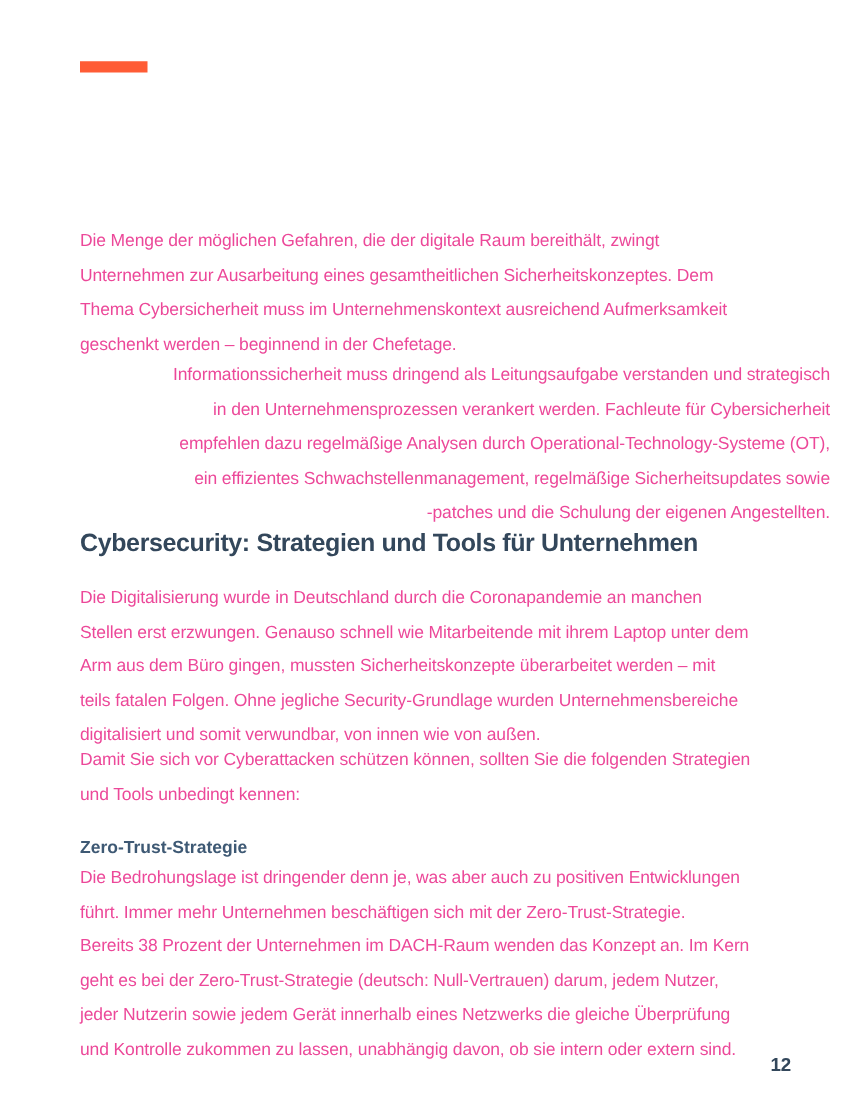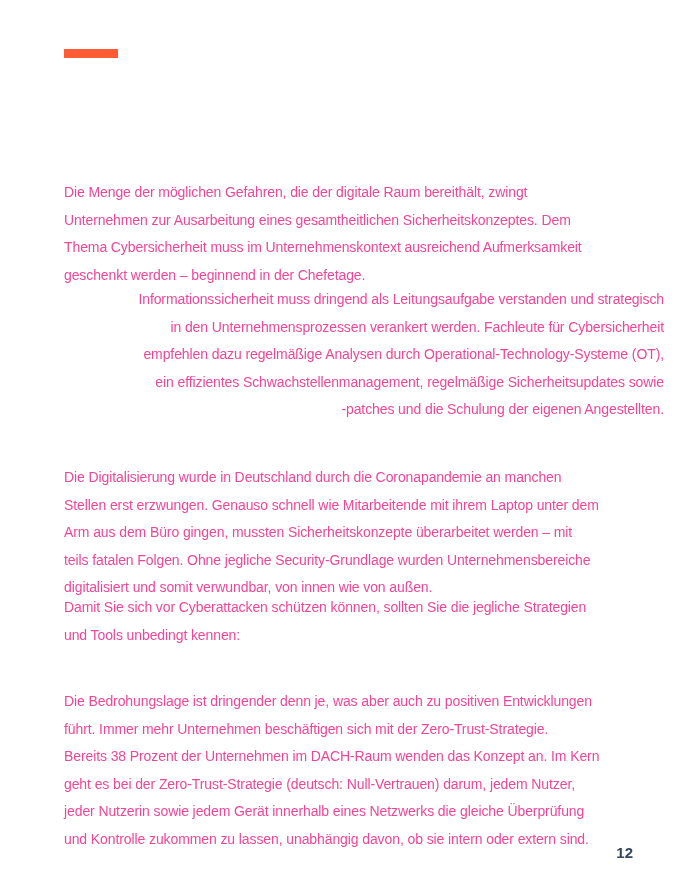--- a/index.html
+++ b/index.html
@@ -96,30 +96,32 @@
 Unternehmen zur Ausarbeitung eines gesamtheitlichen Sicherheitskonzeptes. Dem
 Thema Cybersicherheit muss im Unternehmenskontext ausreichend Aufmerksamkeit
 geschenkt werden – beginnend in der Chefetage.</p>
 
   <p class="body-para p2">Informationssicherheit muss dringend als Leitungsaufgabe verstanden und strategisch
 in den Unternehmensprozessen verankert werden. Fachleute für Cybersicherheit
 empfehlen dazu regelmäßige Analysen durch Operational-Technology-Systeme (OT),
 ein effizientes Schwachstellenmanagement, regelmäßige Sicherheitsupdates sowie
 -patches und die Schulung der eigenen Angestellten.</p>
 
+  <h2 class="section-heading">Cybersecurity: Strategien und Tools für Unternehmen</h2>
 
   <p class="body-para p3">Die Digitalisierung wurde in Deutschland durch die Coronapandemie an manchen
 Stellen erst erzwungen. Genauso schnell wie Mitarbeitende mit ihrem Laptop unter dem
 Arm aus dem Büro gingen, mussten Sicherheitskonzepte überarbeitet werden – mit
 teils fatalen Folgen. Ohne jegliche Security-Grundlage wurden Unternehmensbereiche
 digitalisiert und somit verwundbar, von innen wie von außen.</p>
 
-  <p class="body-para p4">Damit Sie sich vor Cyberattacken schützen können, sollten Sie die jegliche Strategien
+  <p class="body-para p4">Damit Sie sich vor Cyberattacken schützen können, sollten Sie die folgenden Strategien
 und Tools unbedingt kennen:</p>
 
+  <h3 class="subsection-heading">Zero-Trust-Strategie</h3>
 
   <p class="body-para p5">Die Bedrohungslage ist dringender denn je, was aber auch zu positiven Entwicklungen
 führt. Immer mehr Unternehmen beschäftigen sich mit der Zero-Trust-Strategie.
 Bereits 38 Prozent der Unternehmen im DACH-Raum wenden das Konzept an. Im Kern
 geht es bei der Zero-Trust-Strategie (deutsch: Null-Vertrauen) darum, jedem Nutzer,
 jeder Nutzerin sowie jedem Gerät innerhalb eines Netzwerks die gleiche Überprüfung
 und Kontrolle zukommen zu lassen, unabhängig davon, ob sie intern oder extern sind.</p>
 
   <div class="page-number">12</div>
 

